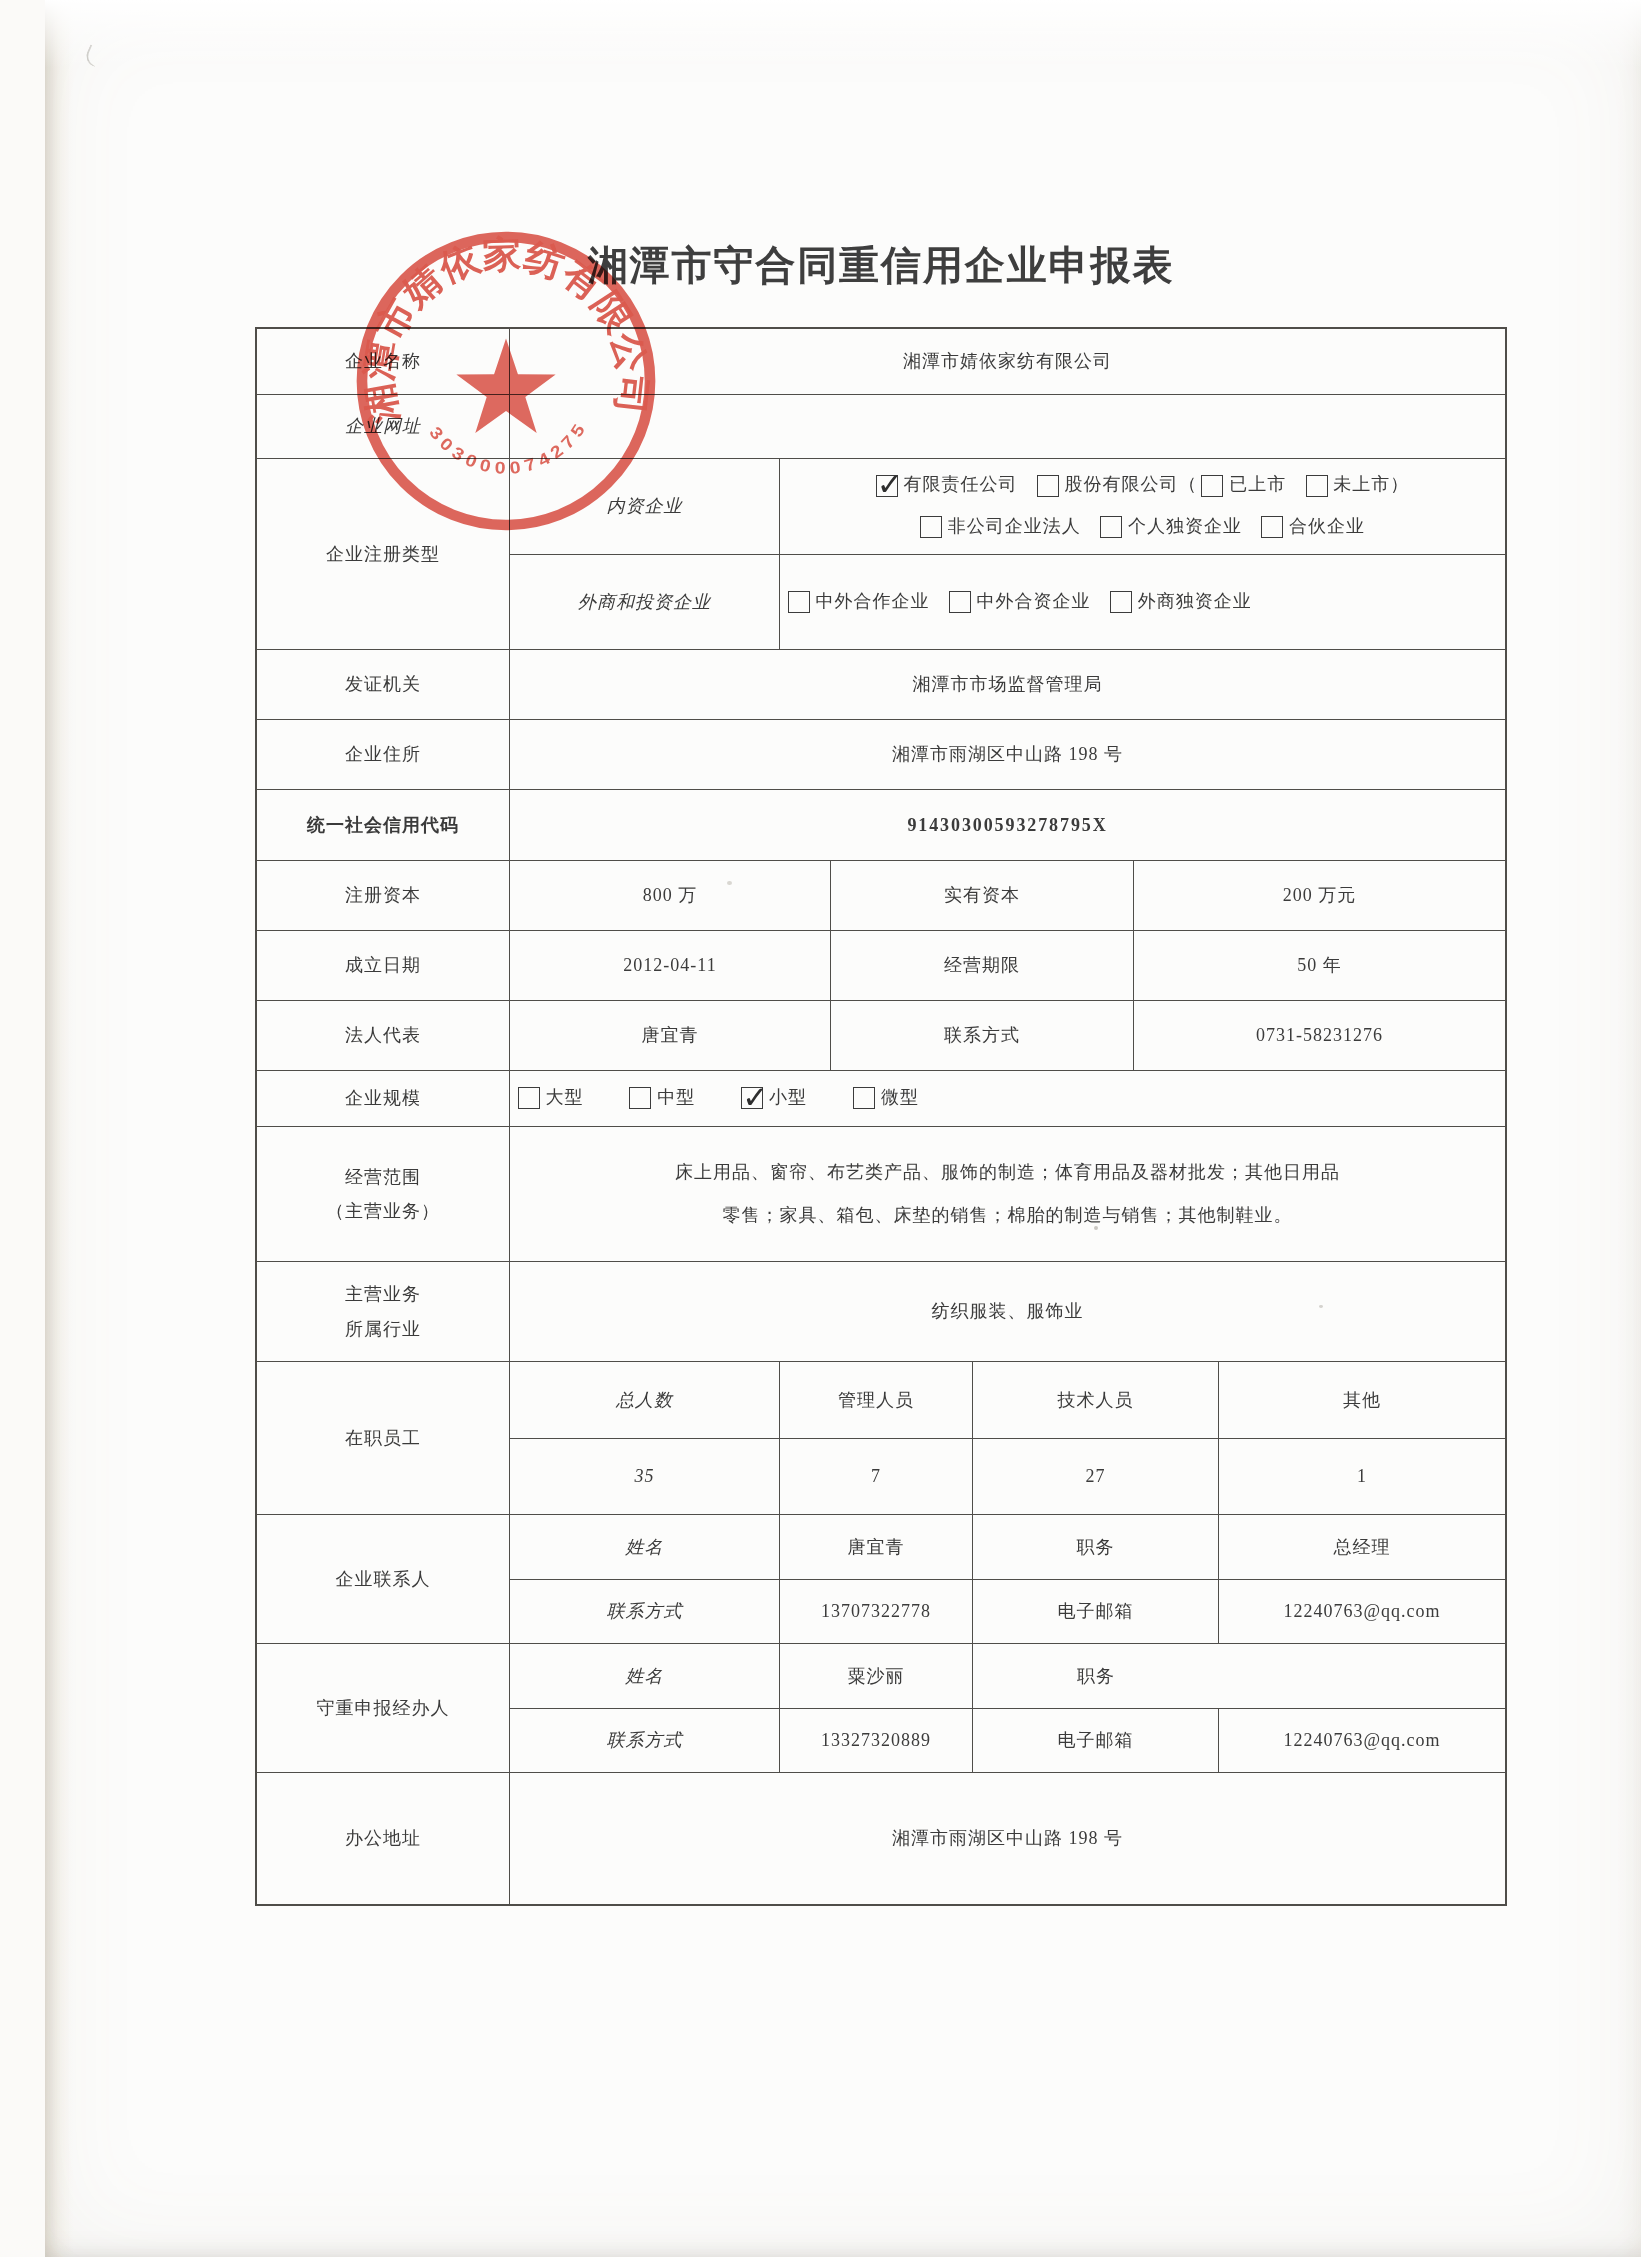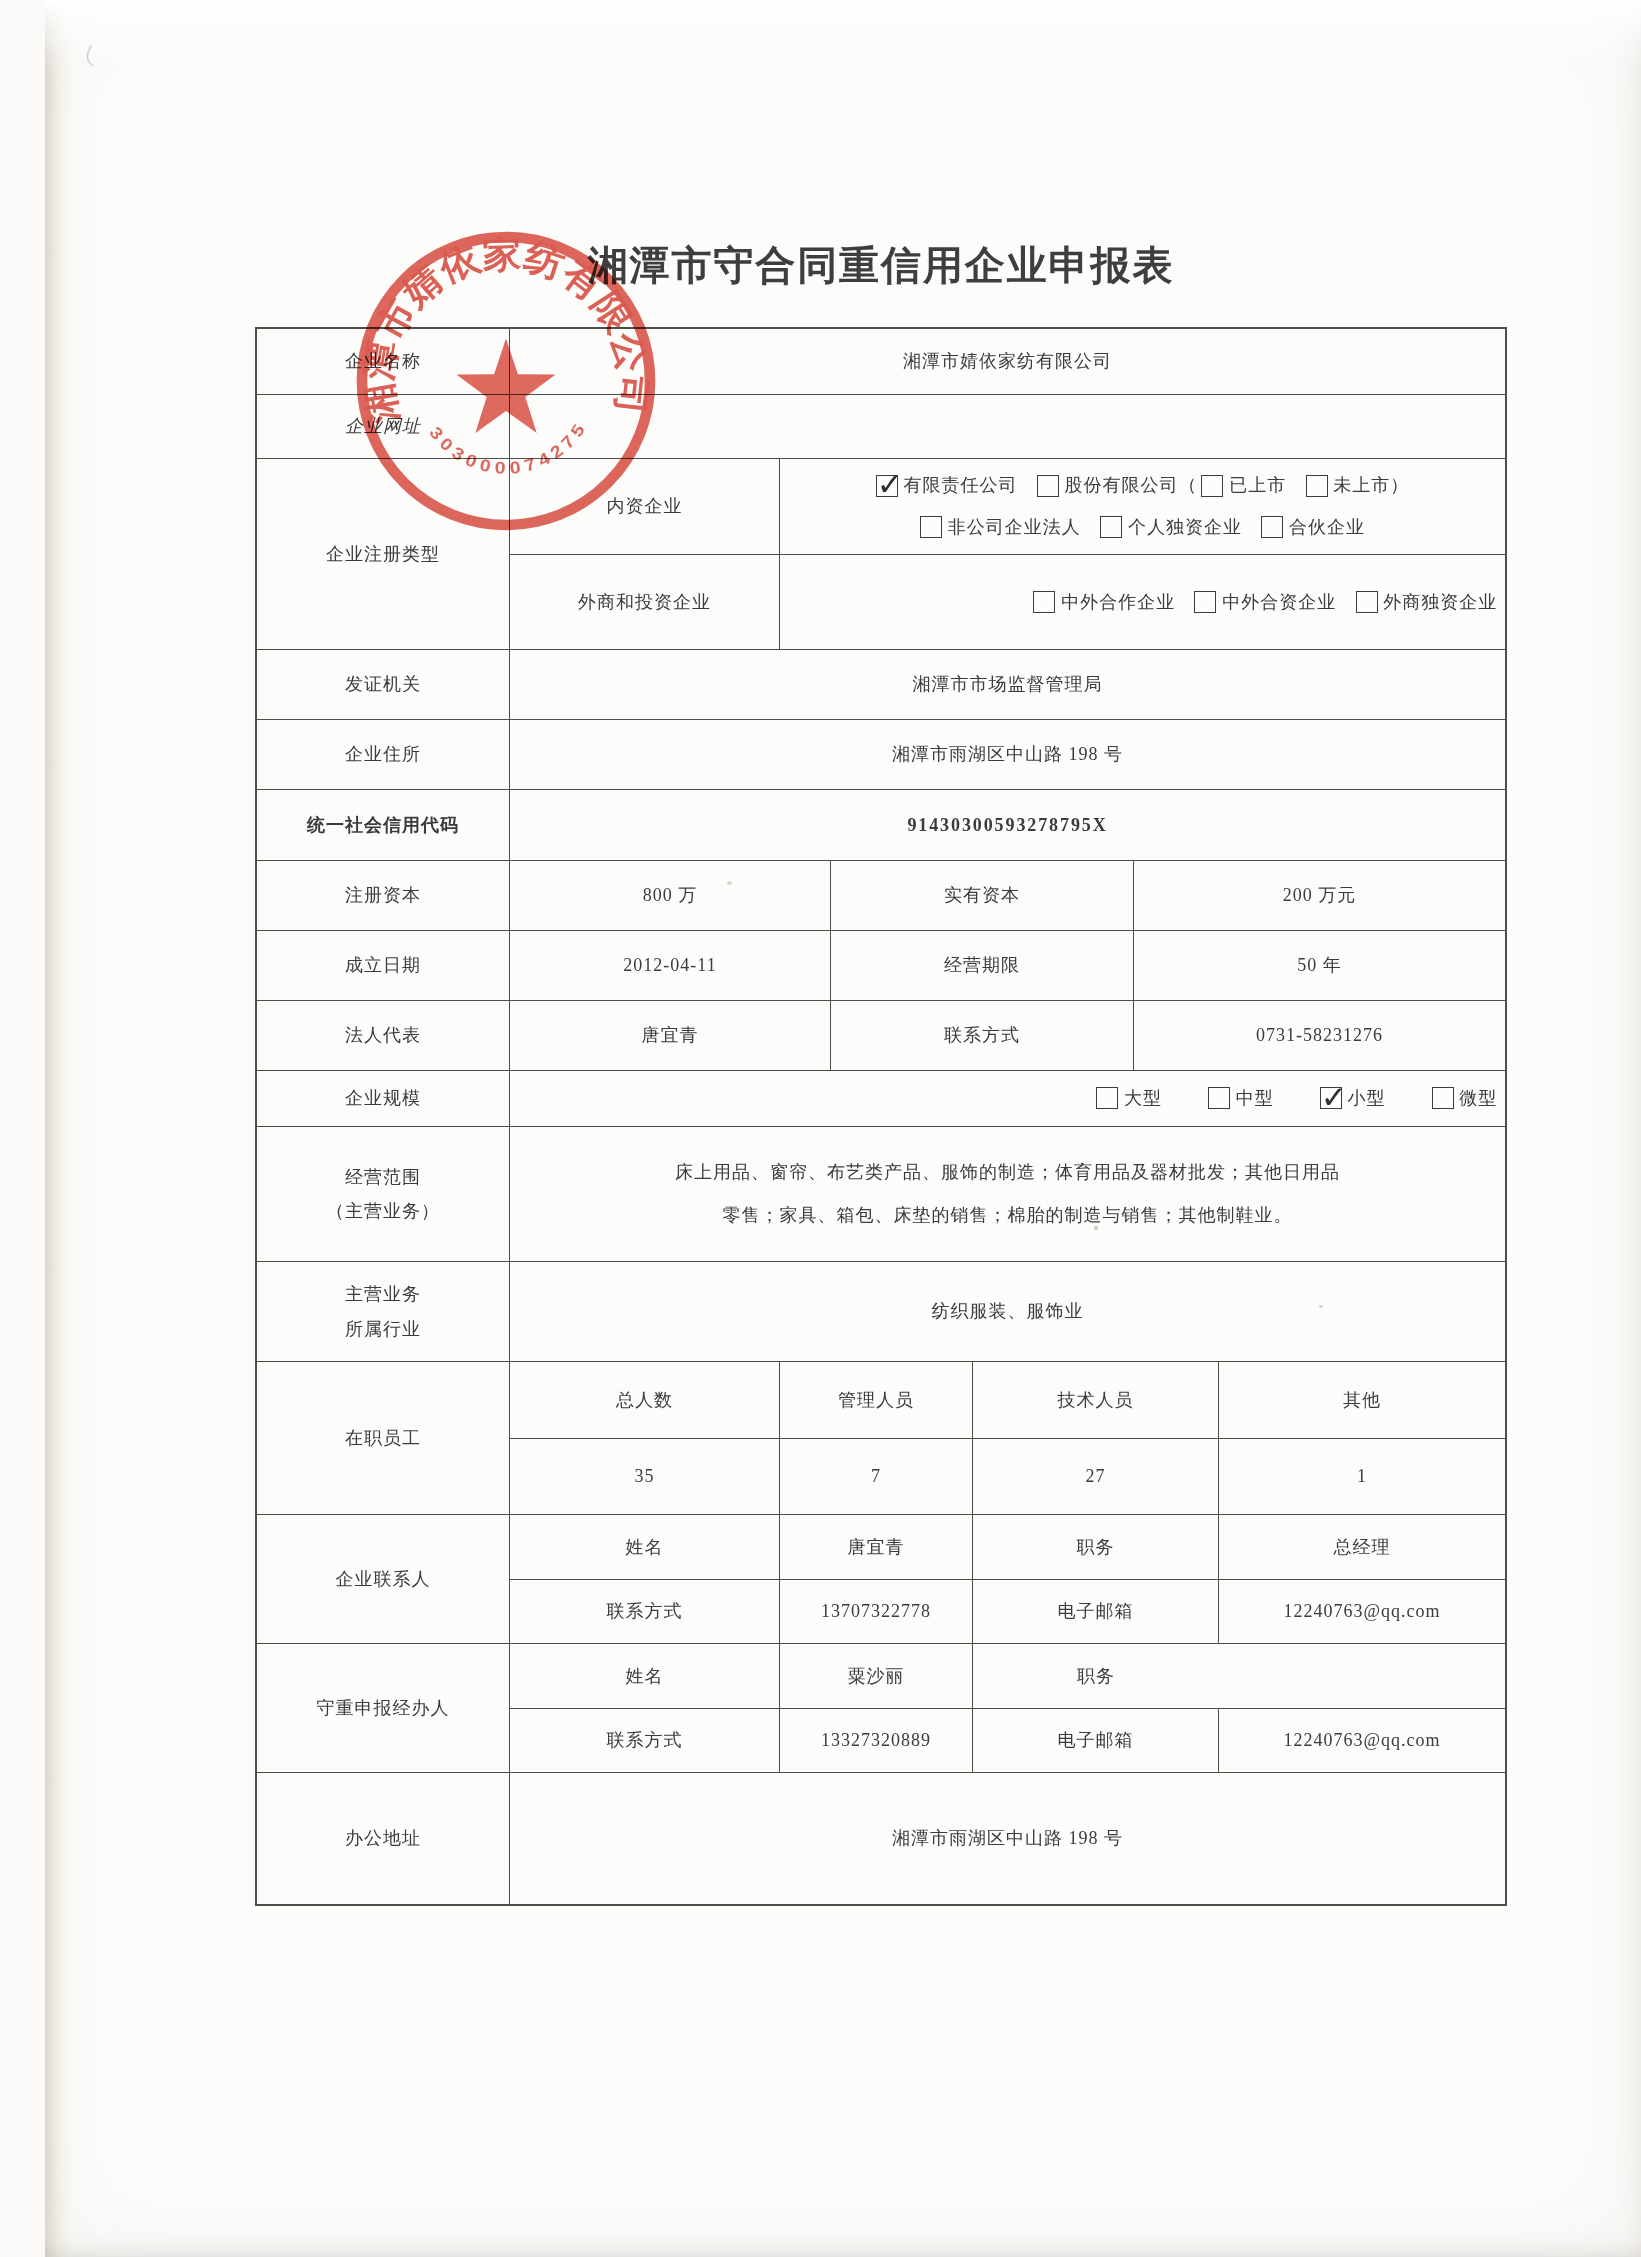--- a/index.html
+++ b/index.html
@@ -62,36 +62,36 @@
   .tbl > .r:last-child{border-bottom:none;}
   .c{
     border-right:1.9px solid var(--line);
     display:flex;align-items:center;justify-content:center;
     text-align:center;letter-spacing:1px;line-height:1.35;
     padding:1.9px 7.7px;
   }
   .c:last-child{border-right:none;}
   .lab{width:253px;flex:none;flex-direction:column;}
   .fill{flex:1;}
-  .w280{width:270px;flex:none;}
+  .w280{width:270px;flex:none;font-style:italic;}
   .w200{width:193px;flex:none;}
   .w255{width:246px;flex:none;}
   .w332{width:321px;flex:none;}
   .w314{width:303px;flex:none;}
   .grp-body{flex:1;display:flex;flex-direction:column;border-right:none;}
   .grp-body > .r:last-child{border-bottom:none;}
   .grp-body > .r{flex:1;}
 
   .h68{height:66px;}  .h66{height:64px;font-style:italic;}  .h198{height:191px;} .h135{height:130px;}
   .h63{height:61px;}  .h72{height:70px;}  .h74{height:71px;font-weight:bold;}  .h58{height:56px;}
   .h140{height:135px;}.h104{height:100px;}.h158{height:153px;}.h134{height:129px;}
   .h136{height:131px;}
 
   
-  .cks{display:flex;align-items:center;justify-content:flex-end;gap:19.3px;flex-wrap:nowrap;}
+  .cks{display:flex;align-items:center;justify-content:flex-start;gap:19.3px;flex-wrap:nowrap;font-family:Liberation Mono, monospace;}
   .ckcol{flex-direction:column;justify-content:space-around;align-items:center;padding:5.8px 3.9px;}
   .ck{display:inline-flex;align-items:center;white-space:nowrap;}
   .box{
     width:22px;height:22px;flex:none;
     border:1.9px solid #3c3c3c;margin-right:5.8px;
     position:relative;background:transparent;
   }
   .box.checked::after{
     content:"\2713";
     position:absolute;left:0px;top:-11.6px;

